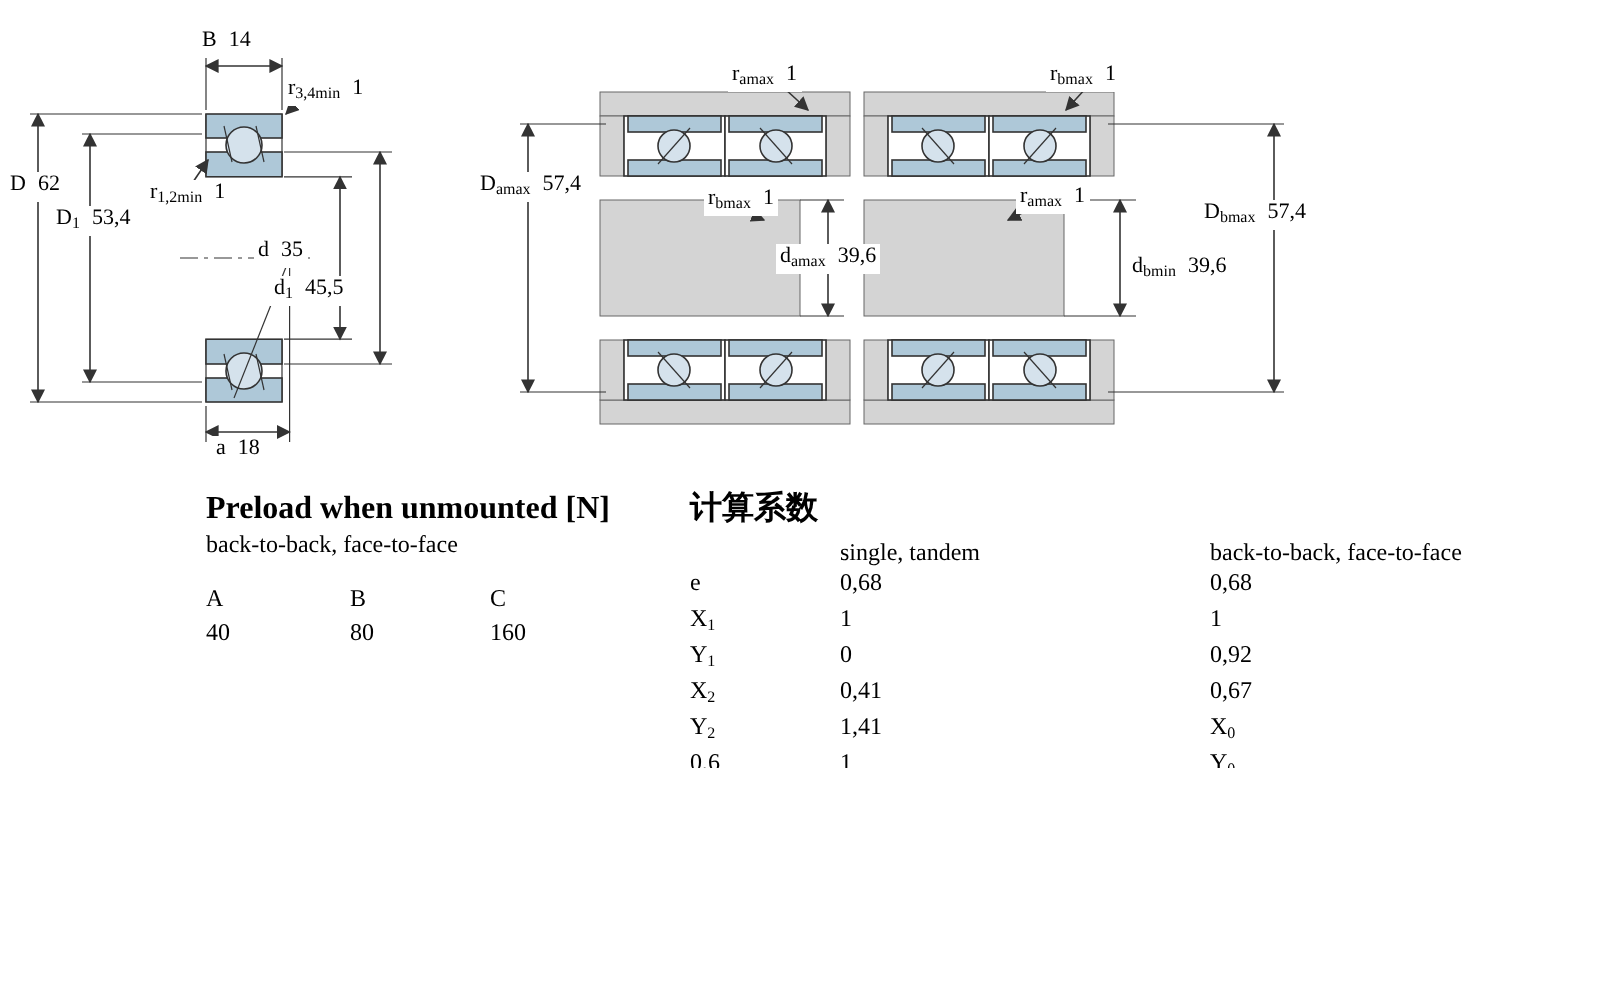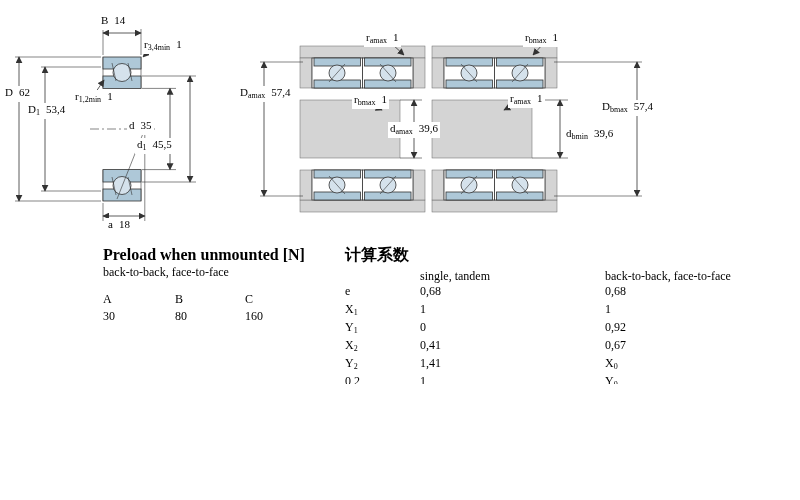--- a/index.html
+++ b/index.html
@@ -194,21 +194,21 @@
   <div class="dim" style="left:600px;top:100px"><span>D</span><sub>bmax</sub><span class="v">57,4</span></div>
   <div class="dim" style="left:564px;top:127px"><span>d</span><sub>bmin</sub><span class="v">39,6</span></div>
 
   <div class="tbl" style="left:103px;top:248px">
     <div class="tbl-title">Preload when unmounted [N]</div>
     <div class="tbl-sub">back-to-back, face-to-face</div>
     <div class="preload-grid">
       <div class="cell">A</div>
       <div class="cell">B</div>
       <div class="cell">C</div>
-      <div class="cell">30</div>
+      <div class="cell">40</div>
       <div class="cell">80</div>
       <div class="cell">160</div>
     </div>
   </div>
 
   <div class="tbl" style="left:345px;top:248px">
     <div class="tbl-title">计算系数</div>
     <div class="factors-grid">
       <div class="cell"></div>
       <div class="cell">single, tandem</div>
@@ -227,21 +227,21 @@
       <div class="cell">0,92</div>
 
       <div class="cell"><span>X</span><sub>2</sub></div>
       <div class="cell">0,41</div>
       <div class="cell">0,67</div>
 
       <div class="cell"><span>Y</span><sub>2</sub></div>
       <div class="cell">1,41</div>
 
       <div class="cell"><span>X</span><sub>0</sub></div>
-      <div class="cell">0,2</div>
+      <div class="cell">0,6</div>
       <div class="cell">1</div>
 
       <div class="cell"><span>Y</span><sub>0</sub></div>
       <div class="cell">0,38</div>
       <div class="cell">1,25</div>
     </div>
   </div>
 
 </div>
 

